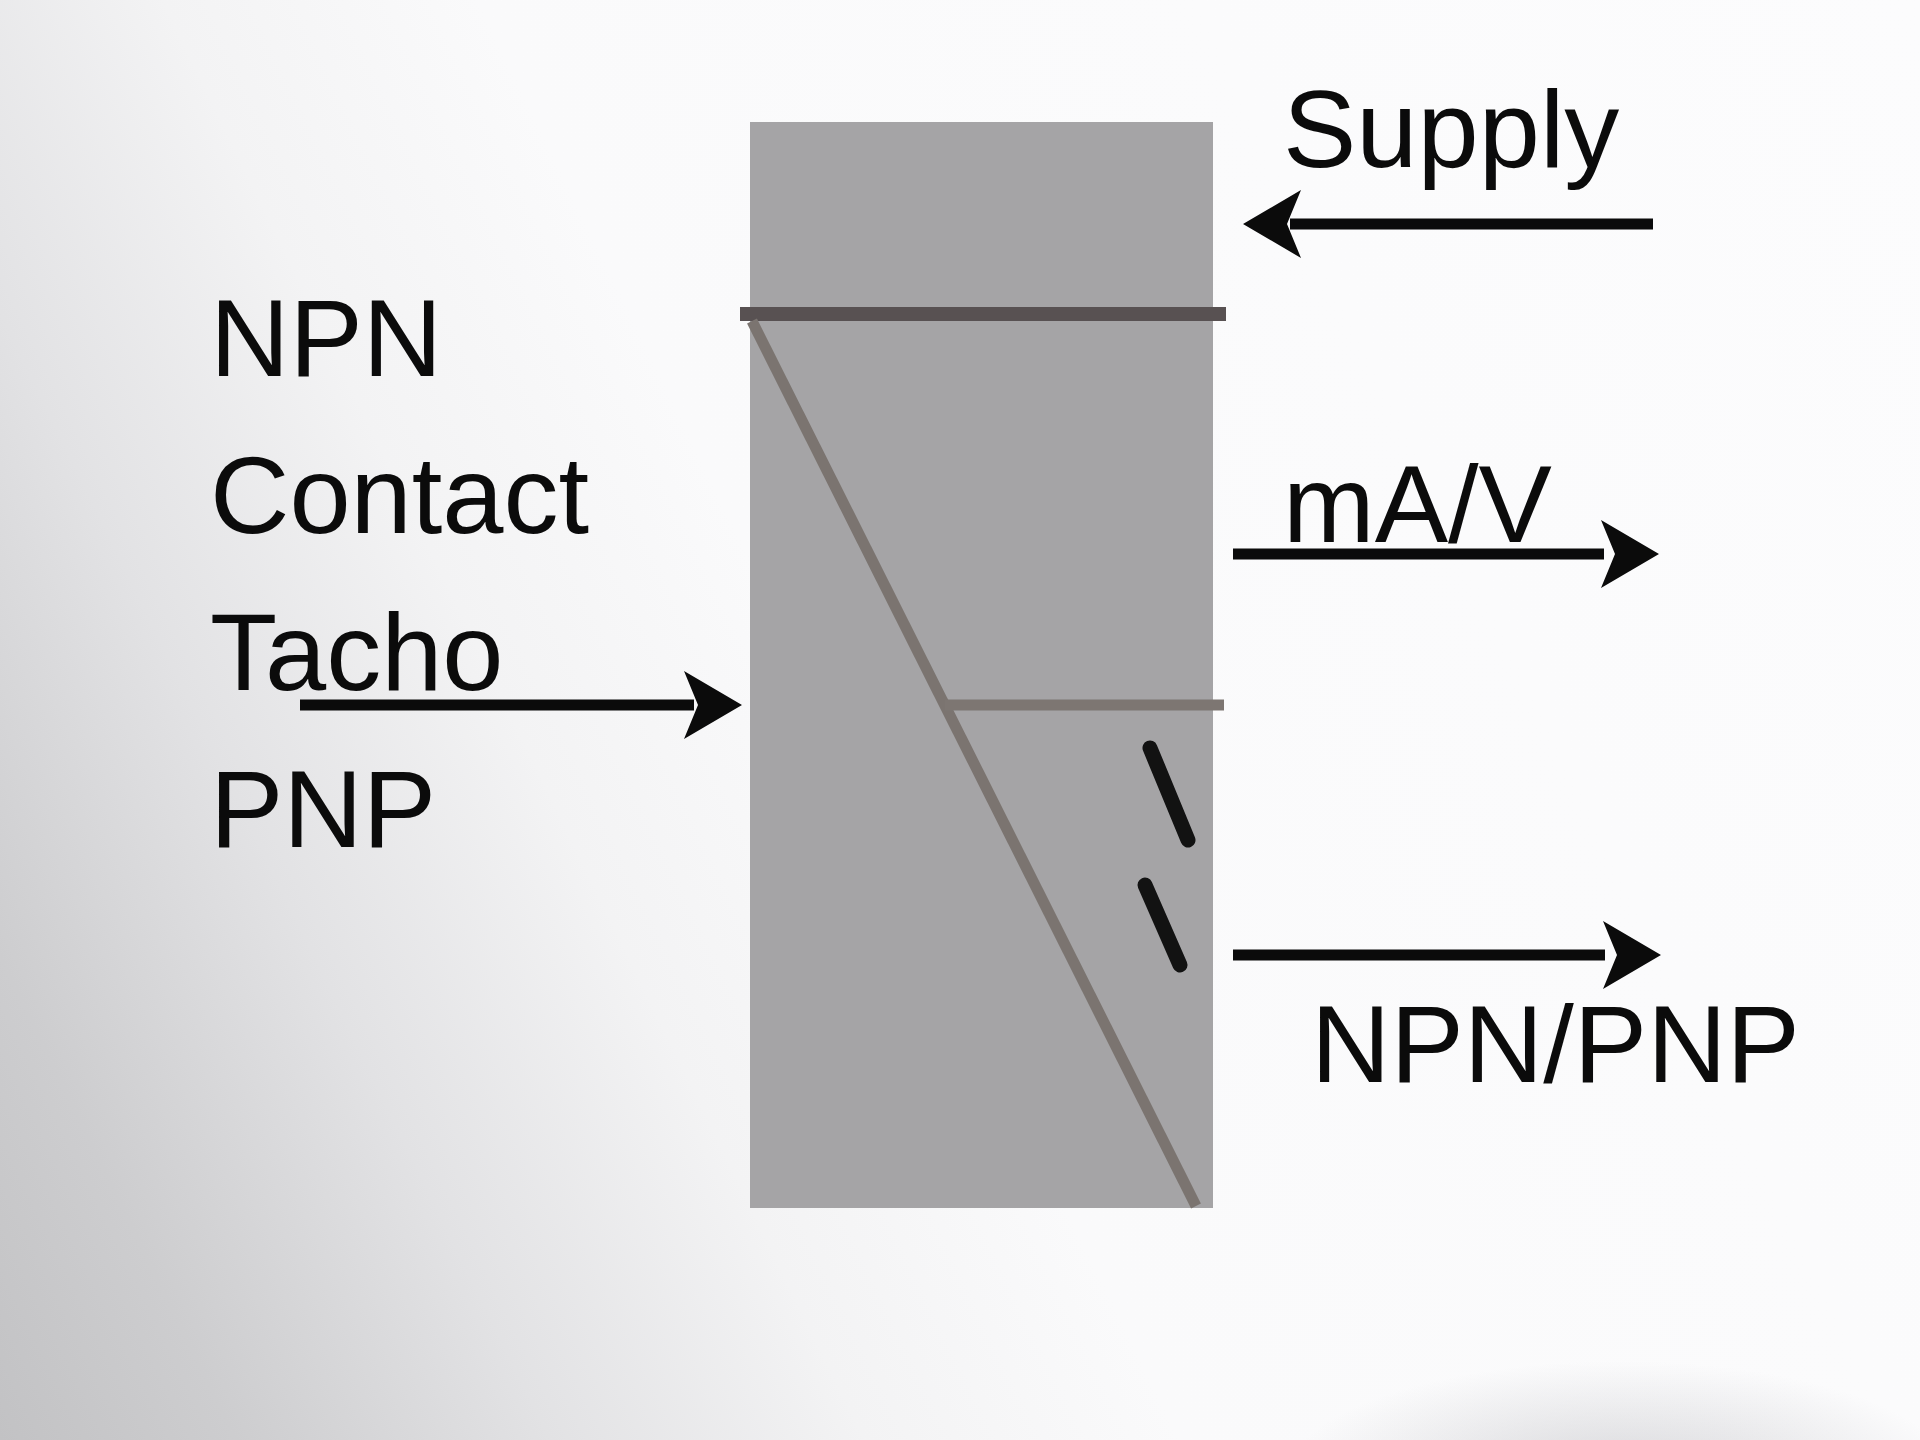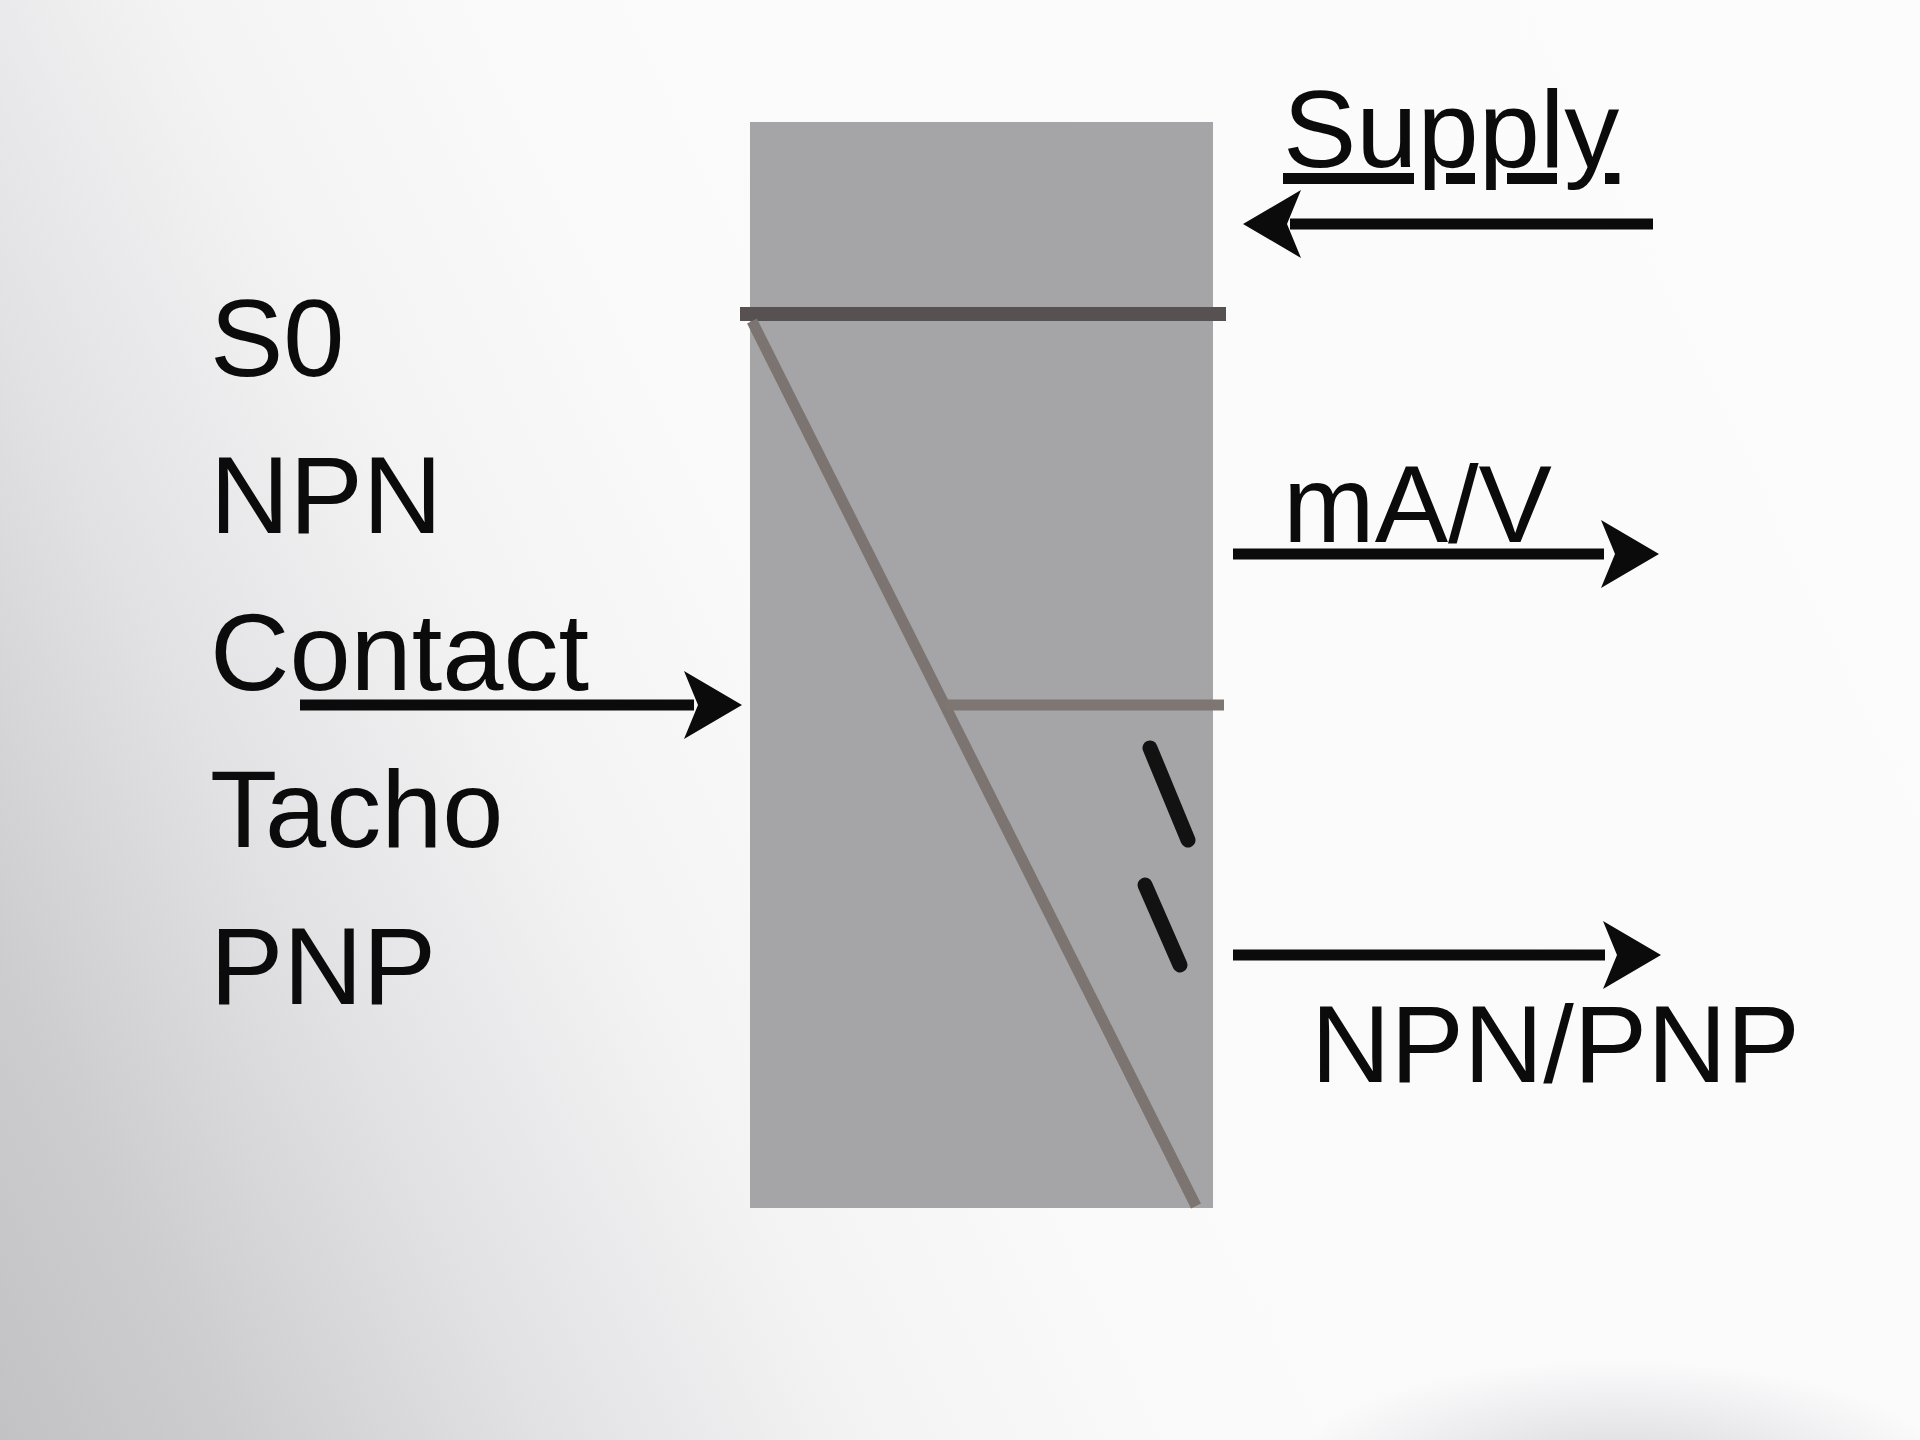--- a/index.html
+++ b/index.html
@@ -40,21 +40,21 @@
     left: 210px;
     top: 259px;
     color: #0b0b0b;
     font-size: 110px;
     line-height: 157px;
     white-space: nowrap;
   }
   .left-labels .row {
     height: 157px;
   }
-  .supply-pos  { left: 1283px; top: 74px; text-decoration: underline;  }
+  .supply-pos  { left: 1283px; top: 74px;  }
   .mav-pos     { left: 1283px; top: 413px; margin-top: 36px; }
   .reor-pos    { left: 1283px; top: 812px; }
   .npnpnp-pos  { left: 1283px; top: 989px; margin-left: 28px; }
 </style>
 </head>
 <body>
 
 <div class="stage">
 
   <svg class="diagram-svg" viewBox="0 0 1920 1440" xmlns="http://www.w3.org/2000/svg">
@@ -85,21 +85,20 @@
       <polygon points="1659,554 1601,520 1615,554 1601,588" fill="#0b0b0b"></polygon>
     </g>
 
     <g>
       <line x1="1233" y1="955" x2="1605" y2="955" stroke-width="11" stroke="#0b0b0b"></line>
       <polygon points="1661,955 1603,921 1617,955 1603,989" fill="#0b0b0b"></polygon>
     </g>
   </svg>
 
   <div class="left-labels">
-    <div class="row">S0</div>
     <div class="row">NPN</div>
     <div class="row">Contact</div>
     <div class="row">Tacho</div>
     <div class="row">PNP</div>
   </div>
 
   <div class="label supply-pos">Supply</div>
   <div class="label mav-pos">mA/V</div>
   <div class="label npnpnp-pos">NPN/PNP</div>
 

